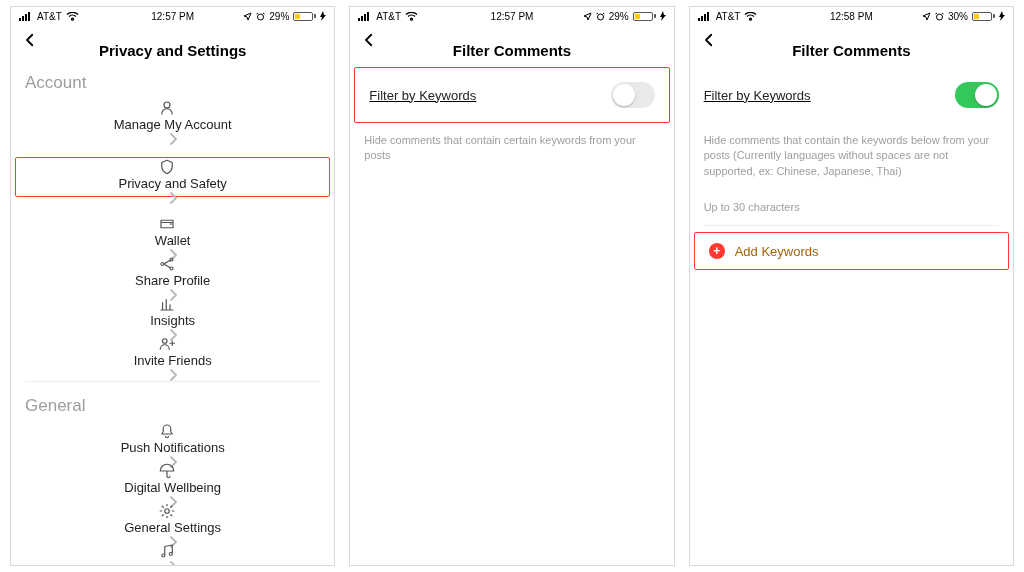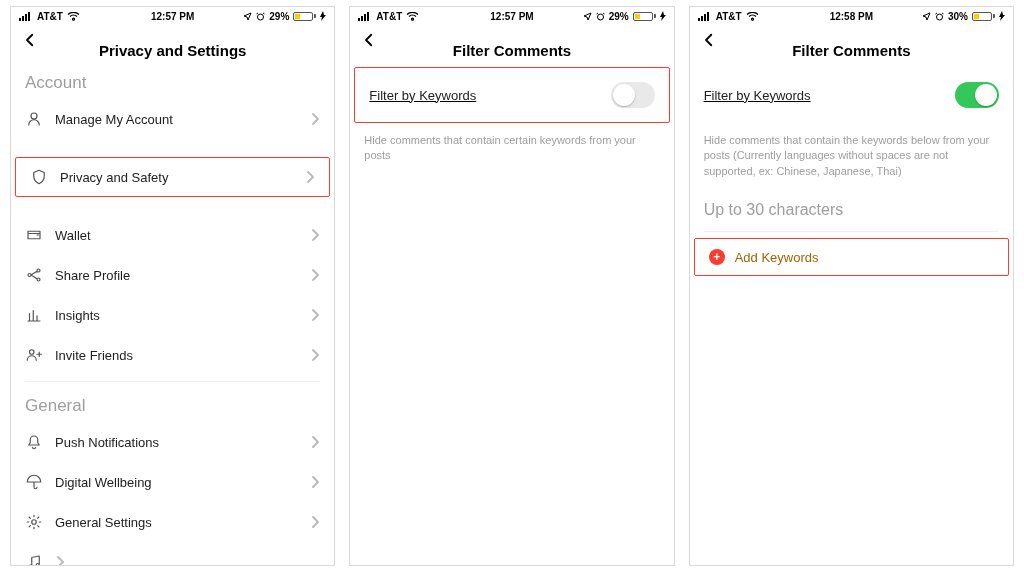--- a/index.html
+++ b/index.html
@@ -1,42 +1,42 @@
 <!DOCTYPE html>
 <html><head>
 <meta charset="utf-8">
 <style>
   * { box-sizing: border-box; margin: 0; padding: 0; font-family: -apple-system, "Helvetica Neue", Arial, sans-serif; }
   body { background: #fff; width: 1024px; height: 572px; display: flex; gap: 14px; padding: 6px 10px; }
   .phone { flex: 1 1 0; border: 1px solid #d9d9d9; background: #fff; display: flex; flex-direction: column; overflow: hidden; }
-  .status-bar { height: 18px; display: flex; align-items: center; justify-content: space-between; padding: 0 8px; font-size: 10px; font-weight: 700; }
+  .status-bar { height: 18px; display: flex; align-items: center; justify-content: space-between; padding: 0 8px; font-size: 10px; font-weight: 400; }
   .status-left, .status-right { display: flex; align-items: center; gap: 4px; }
   .status-center { position: absolute; left: 50%; transform: translateX(-50%); }
   .status-bar { position: relative; }
   .nav-header { height: 34px; display: flex; align-items: flex-end; justify-content: center; position: relative; border-bottom: 0; }
   .nav-back { position: absolute; left: 10px; top: 6px; cursor: pointer; }
   .nav-title { font-size: 15px; font-weight: 700; }
   .content { flex: 1; overflow: hidden; padding: 0 0 4px 0; }
   .section-header { font-size: 17px; color: #9e9e9e; padding: 14px 14px 6px 14px; }
-  .list-item { display: flex; align-items: center; height: 40px; padding: 0 14px; position: relative; }
+  .list-item { display: flex; align-items: center; height: 40px; padding: 0 14px; position: relative; flex-direction: column; }
   .list-item .label { font-size: 13px; color: #222; flex: 1; }
   .list-item .chevron { color: #b8b8b8; }
   .list-item .icon { width: 18px; margin-right: 12px; display: flex; align-items: center; justify-content: center; }
   .sep { height: 1px; background: #eee; margin: 0 14px; }
   .highlight { border: 1.5px solid #ff3b30; border-radius: 2px; }
   .toggle-row { display: flex; align-items: center; justify-content: space-between; height: 56px; padding: 0 14px; text-decoration: underline; }
   .toggle-row .label { font-size: 13px; color: #222; }
   .toggle { width: 44px; height: 26px; border-radius: 13px; position: relative; }
   .toggle .knob { position: absolute; width: 22px; height: 22px; border-radius: 11px; background: #fff; top: 2px; box-shadow: 0 1px 2px rgba(0,0,0,0.25); }
   .toggle.off { background: #e9e9ea; }
   .toggle.off .knob { left: 2px; }
   .toggle.on { background: #34c759; }
   .toggle.on .knob { left: 20px; }
   .hint { font-size: 11px; color: #9e9e9e; padding: 10px 14px 0 14px; line-height: 1.4; }
-  .subhint { font-size: 16px; color: #9e9e9e; padding: 22px 14px 12px 14px; }
+  .subhint { font-size: 11px; color: #9e9e9e; padding: 22px 14px 12px 14px; }
   .add-row { display: flex; align-items: center; height: 38px; padding: 0 14px; gap: 10px; }
   .add-row .label { font-size: 13px; color: #a16207; }
   .plus-badge { width: 16px; height: 16px; border-radius: 8px; background: #ff3b30; display: flex; align-items: center; justify-content: center; color: #fff; font-size: 12px; font-weight: 700; line-height: 1; }
   svg { display: block; }
   .battery { display:flex; align-items:center; gap:1px;}
   .batt-body { width: 20px; height: 9px; border: 1px solid #555; border-radius: 2px; position: relative; }
   .batt-fill { position:absolute; left:1px; top:1px; bottom:1px; width: 28%; background:#ffcc00; }
   .batt-cap { width:2px; height:4px; background:#555; border-radius:0 1px 1px 0;}
 </style>
 </head>

